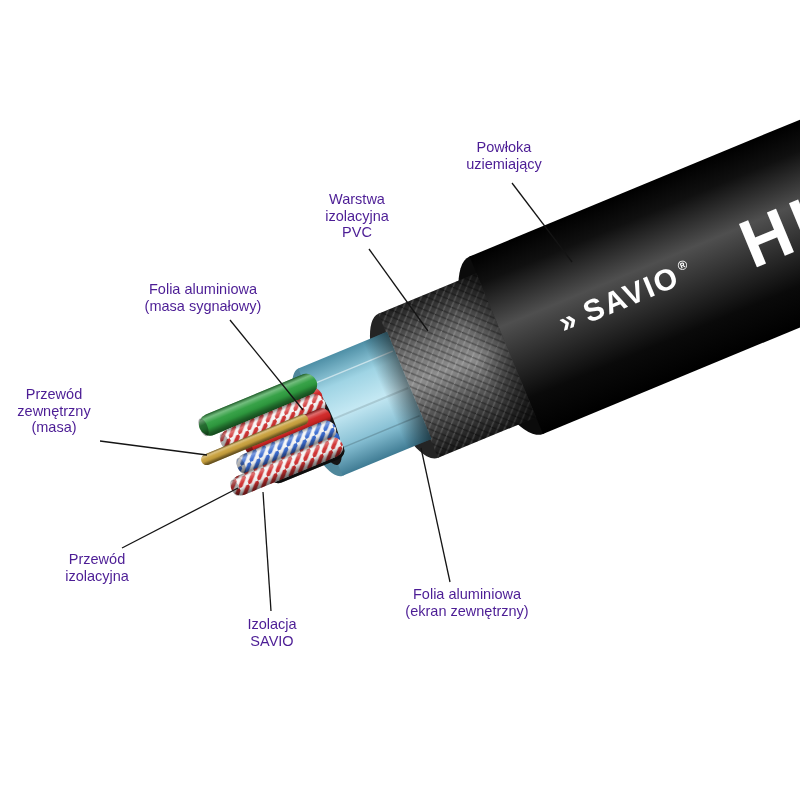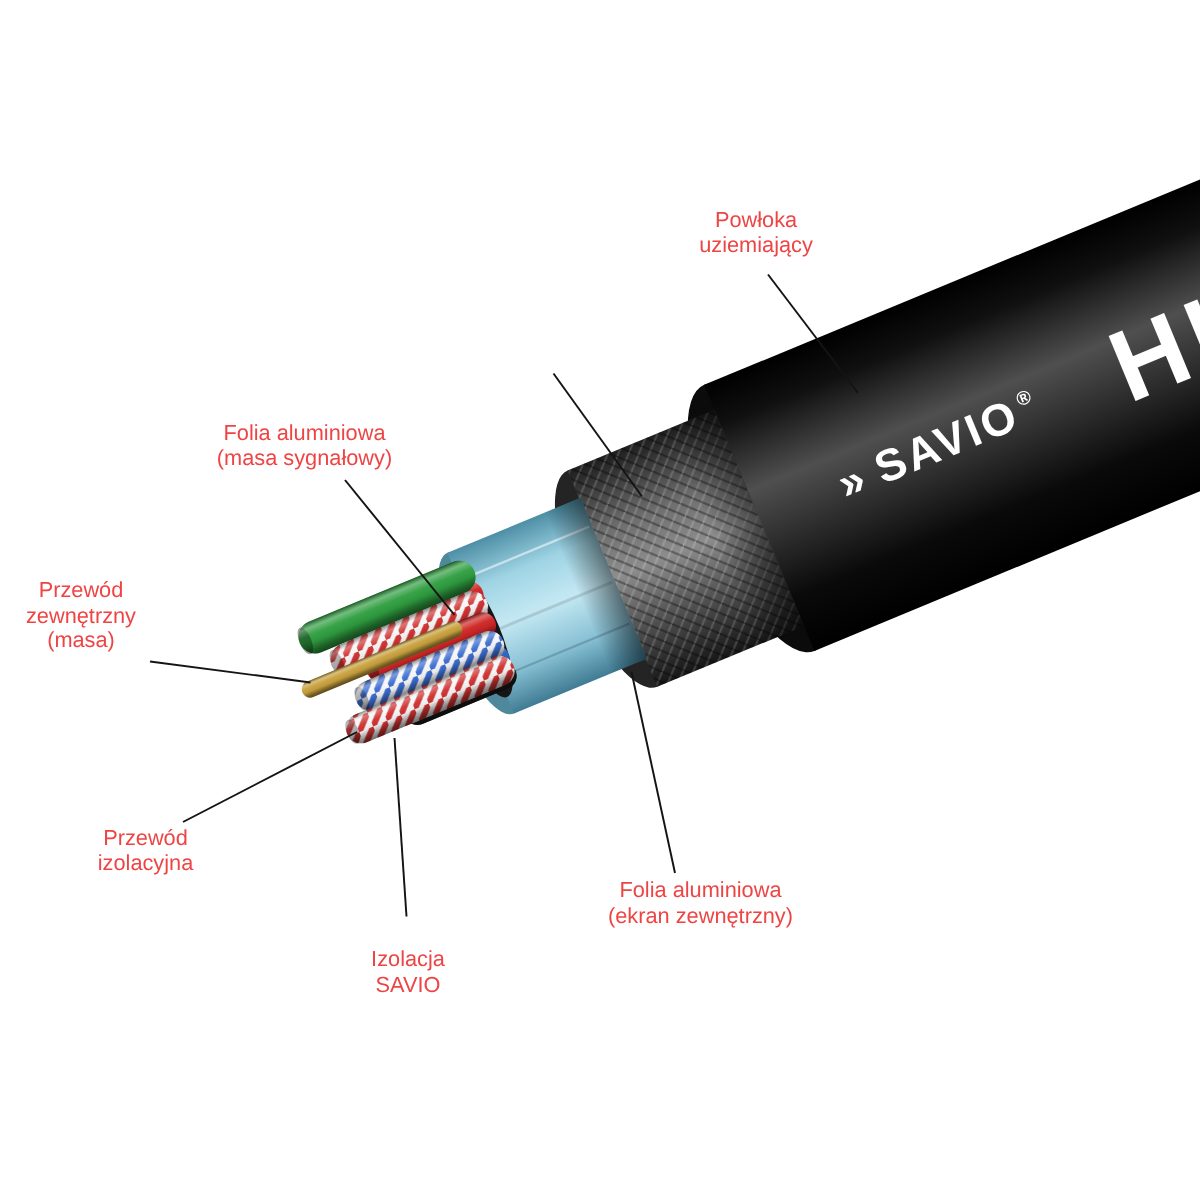--- a/index.html
+++ b/index.html
@@ -1,20 +1,20 @@
 <!DOCTYPE html>
 <html><head>
 <meta charset="utf-8">
 <style>
   html,body{margin:0;padding:0;background:#ffffff;}
   body{width:800px;height:800px;overflow:hidden;font-family:"Liberation Sans",sans-serif;}
   .stage{position:relative;width:800px;height:800px;background:#ffffff;}
   svg.cable, svg.leaders{position:absolute;left:0;top:0;}
   .label{position:absolute;transform:translateX(-50%);text-align:center;
-         font-size:14.5px;line-height:16.5px;color:#ef4444;font-weight:500;}
+         font-size:14.5px;line-height:16.5px;color:#4c1d95;font-weight:500;}
   .label div{white-space:nowrap;}
 </style>
 </head>
 <body>
 
 <div class="stage">
 
   <svg class="cable" width="800" height="800" viewBox="0 0 800 800">
     <defs>
       <linearGradient id="jacketGrad" x1="0" y1="0" x2="0" y2="1">
@@ -145,38 +145,43 @@
     <line x1="122" y1="548" x2="238" y2="488" stroke="#141414" stroke-width="1.3"></line>
     <line x1="271" y1="611" x2="263" y2="492" stroke="#141414" stroke-width="1.3"></line>
     <line x1="450" y1="582" x2="421" y2="448" stroke="#141414" stroke-width="1.3"></line>
   </svg>
 
   <div class="label" style="left:504px;top:139px">
     <div>Powłoka</div>
     <div>uziemiający</div>
   </div>
 
+  <div class="label" style="left:357px;top:191px">
+    <div>Warstwa</div>
+    <div>izolacyjna</div>
+    <div>PVC</div>
+  </div>
 
   <div class="label" style="left:203px;top:281px">
     <div>Folia aluminiowa</div>
     <div>(masa sygnałowy)</div>
   </div>
 
   <div class="label" style="left:54px;top:386px">
     <div>Przewód</div>
     <div>zewnętrzny</div>
     <div>(masa)</div>
   </div>
 
   <div class="label" style="left:97px;top:551px">
     <div>Przewód</div>
     <div>izolacyjna</div>
   </div>
 
-  <div class="label" style="left:272px;top:632px">
+  <div class="label" style="left:272px;top:616px">
     <div>Izolacja</div>
     <div>SAVIO</div>
   </div>
 
   <div class="label" style="left:467px;top:586px">
     <div>Folia aluminiowa</div>
     <div>(ekran zewnętrzny)</div>
   </div>
 
 </div>

